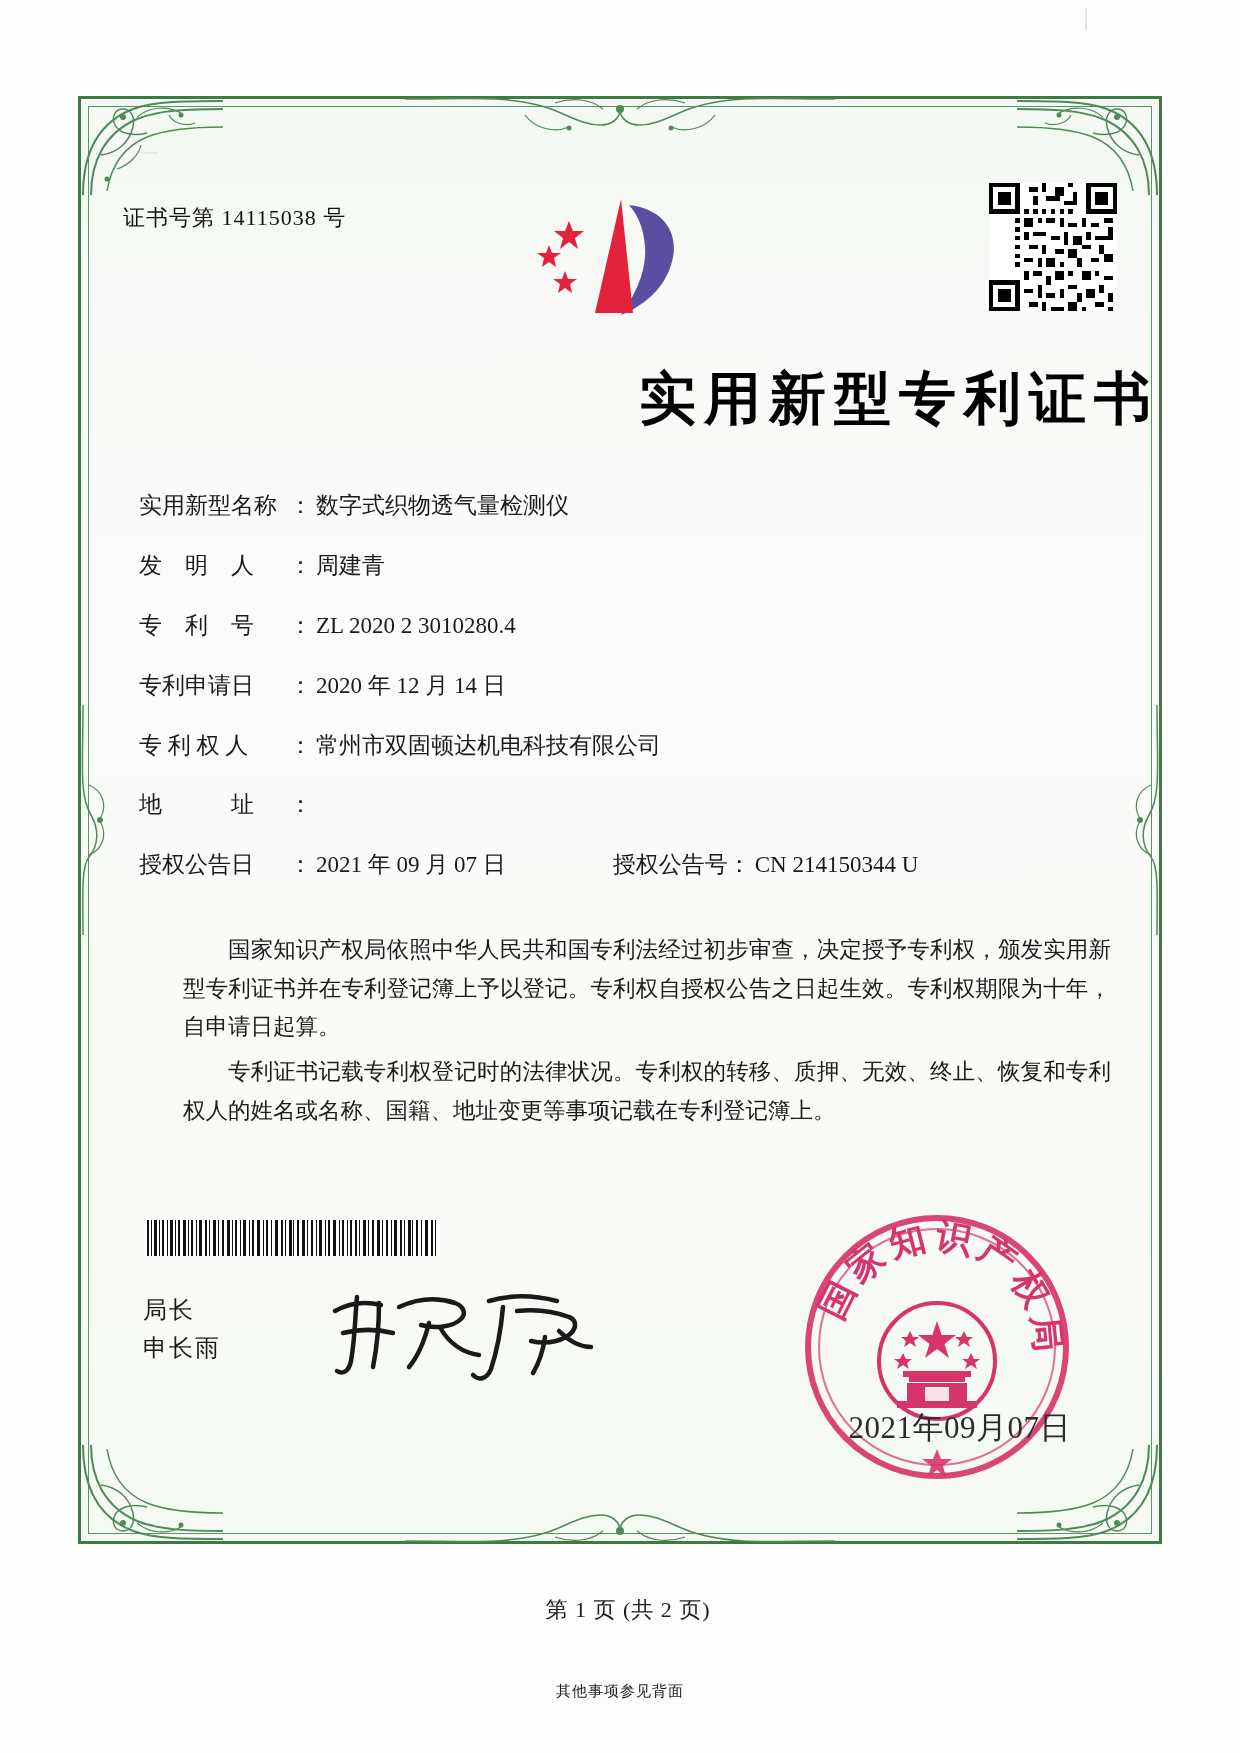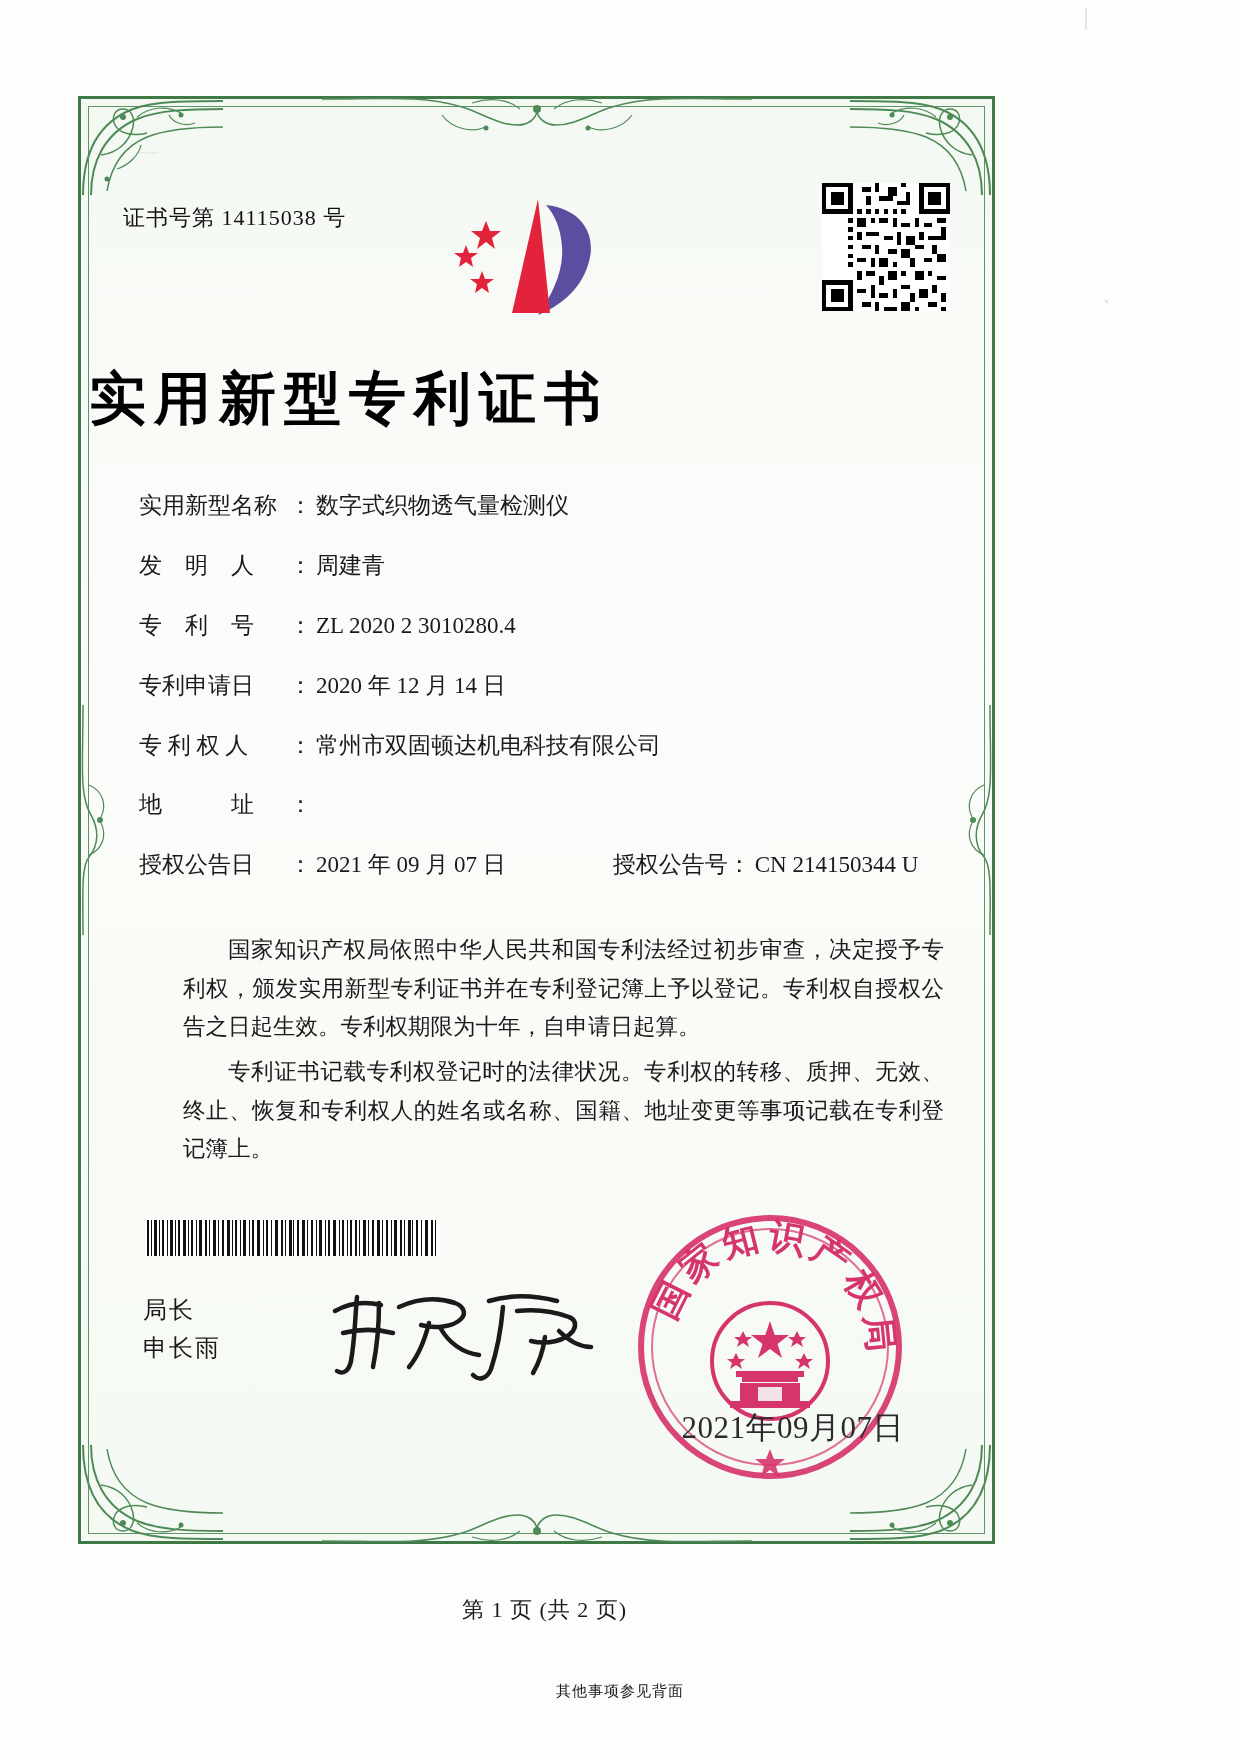--- a/index.html
+++ b/index.html
@@ -21,21 +21,21 @@
     position: absolute;
     left: 0; top: 0;
     width: 1240px;
     height: 1753px;
     background: #fdfdfb;
   }
   .certificate-frame {
     position: absolute;
     left: 78px;
     top: 96px;
-    width: 917px;
+    width: 1084px;
     height: 1448px;
     border: 3px solid #3f7a46;
     box-sizing: border-box;
     background:
       linear-gradient(180deg, rgba(236,244,236,0.55) 0%, rgba(250,252,249,0.35) 35%, rgba(237,245,236,0.5) 100%);
   }
   .certificate-frame::before {
     content: "";
     position: absolute;
     left: 7px; top: 7px; right: 7px; bottom: 7px;
@@ -111,21 +111,21 @@
     height: 128px;
   }
   .qr svg { display:block; width:100%; height:100%; }
 
   
   .main-title {
     position: absolute;
     left: 0;
     right: 0;
     top: 262px;
-    text-align: left;
+    text-align: right;
     font-family: Liberation Mono, monospace;
     font-weight: bold;
     font-size: 57px;
     letter-spacing: 8px;
     color: #000;
     margin-left: 8px;
   }
 
   
   .fields {

